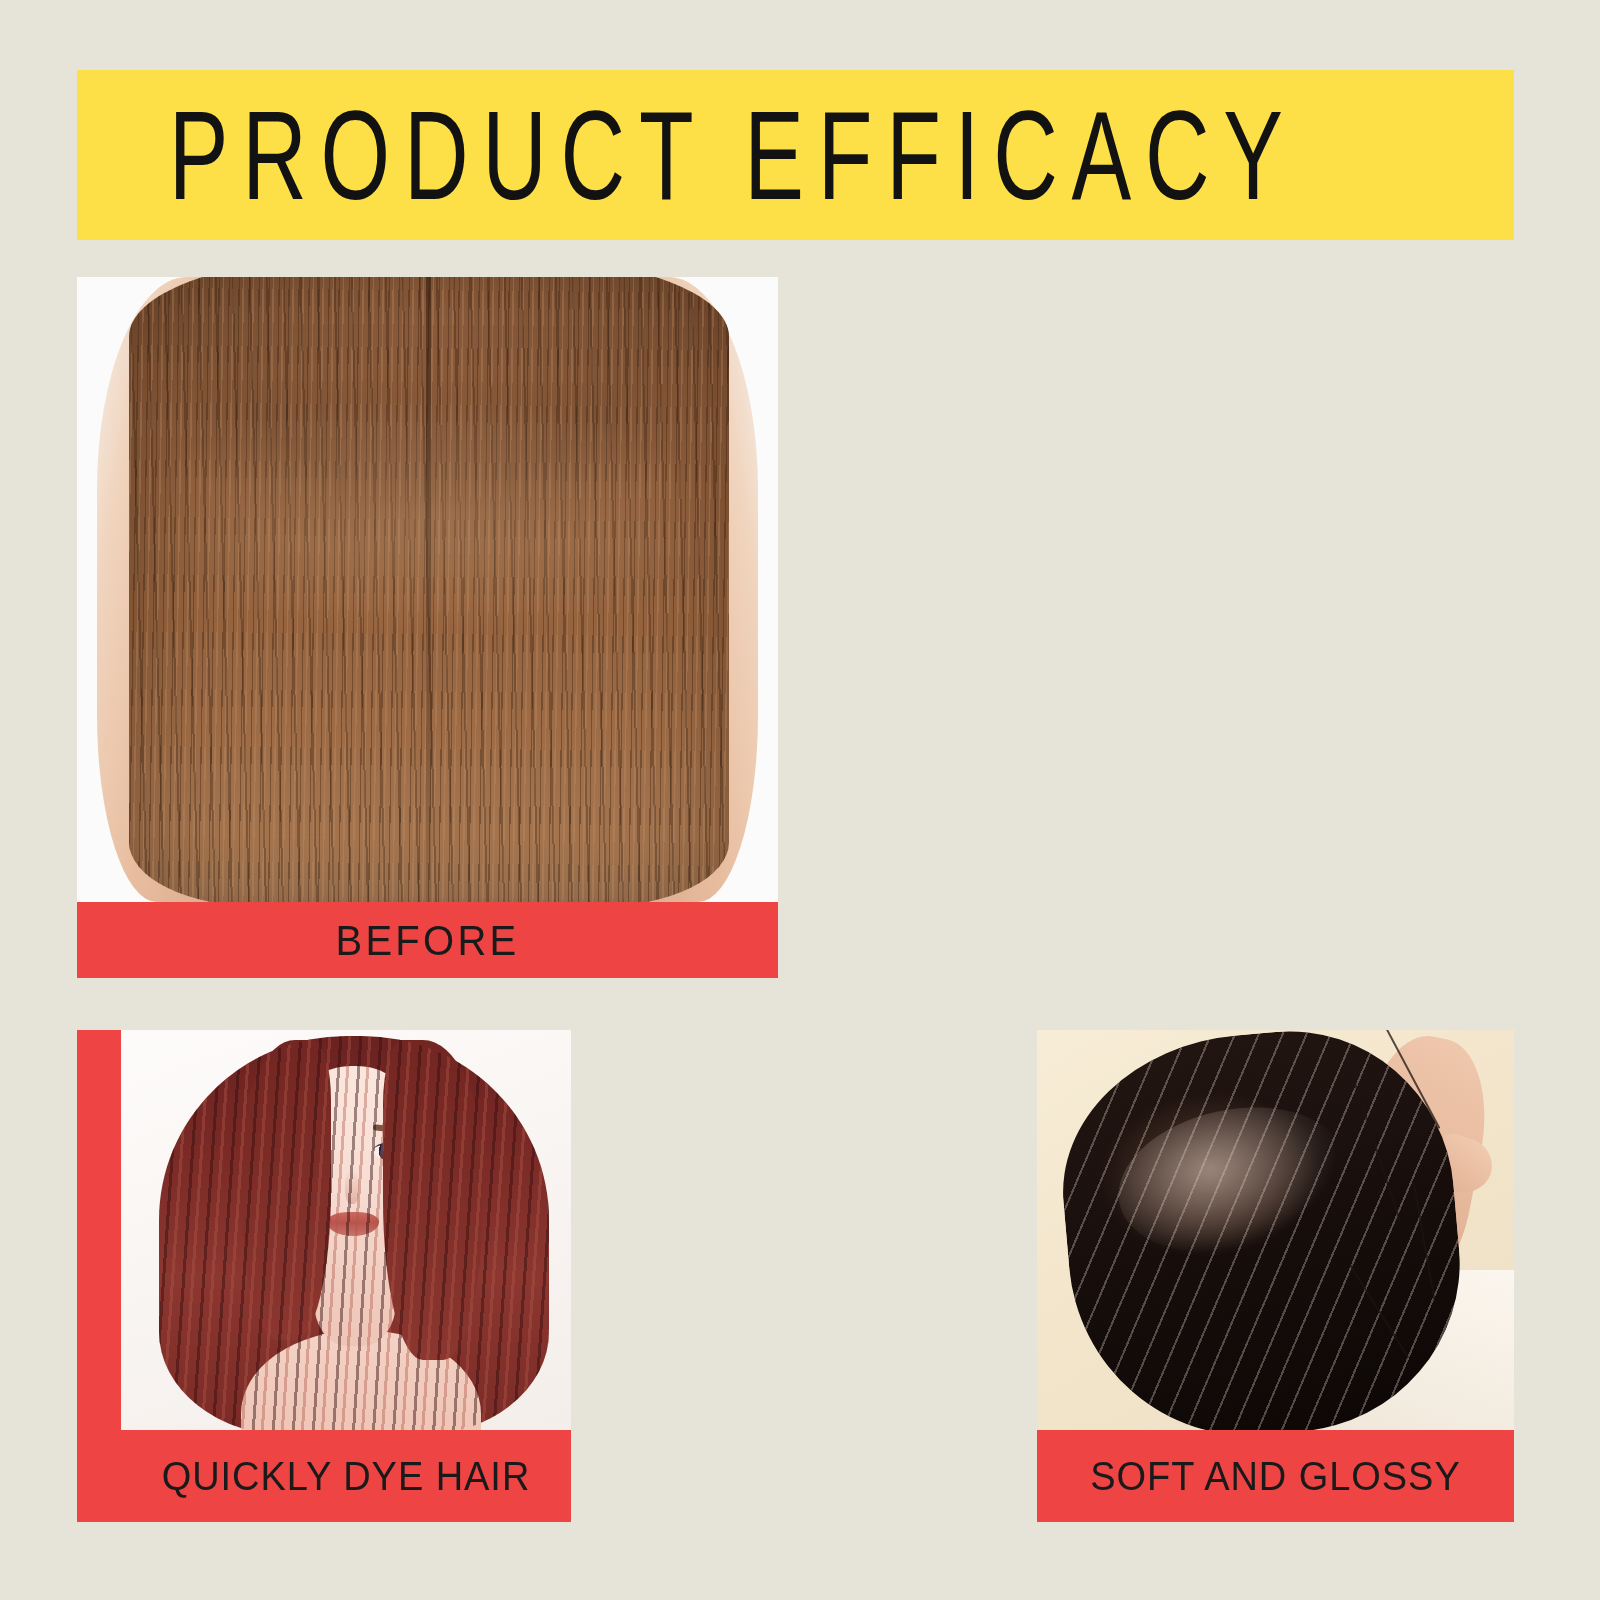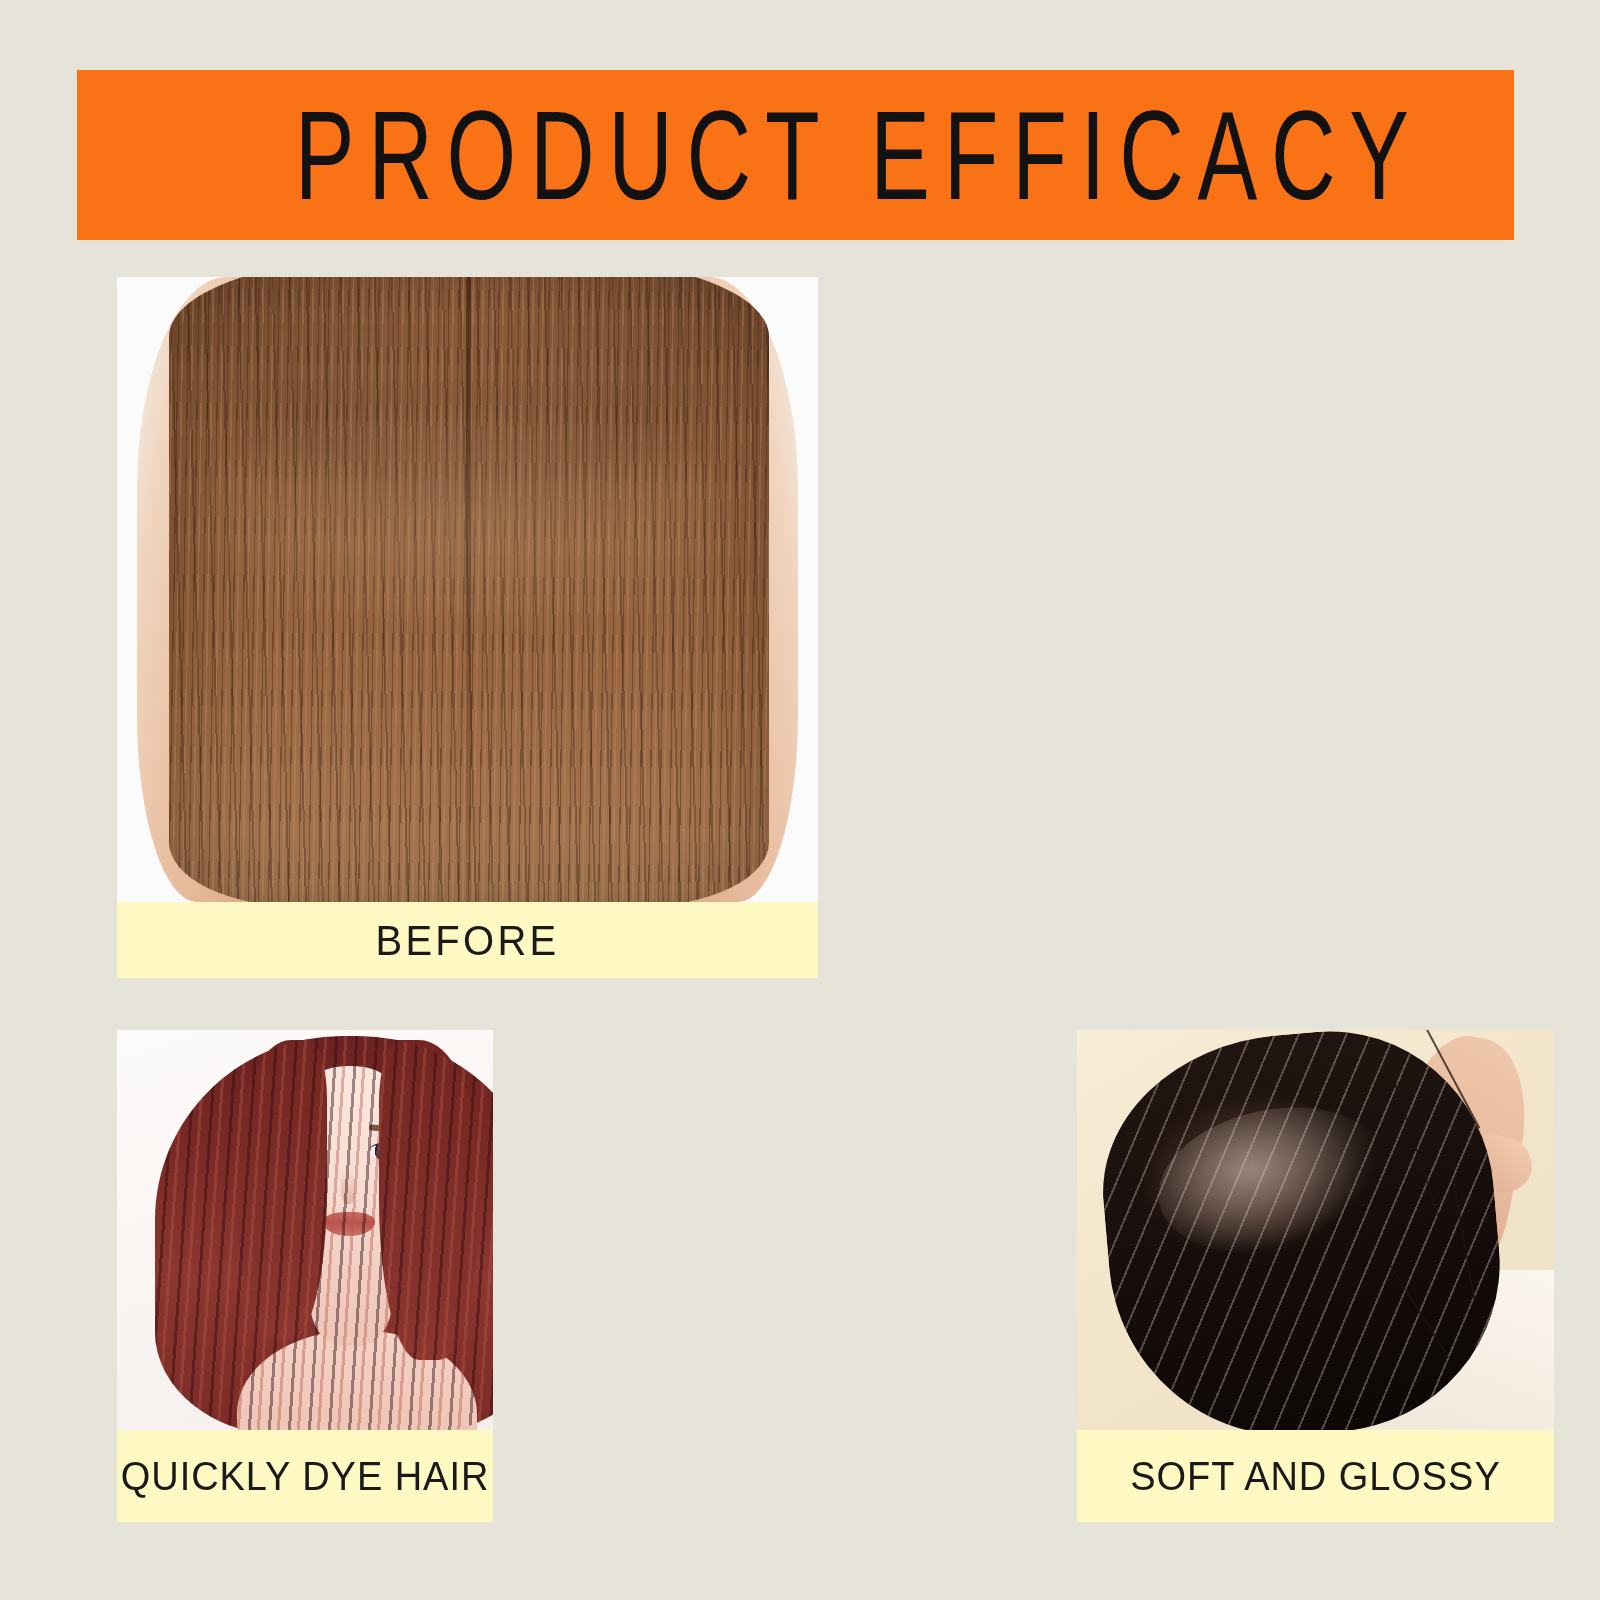--- a/index.html
+++ b/index.html
@@ -7,52 +7,52 @@
     width:1600px;height:1600px;
     background:#e6e3d9;
     font-family:"Liberation Sans", sans-serif;
     overflow:hidden;
   }
   .page{position:relative;width:1600px;height:1600px;}
 
   
   .title-card{
     position:absolute;left:77px;top:70px;width:1437px;height:170px;
-    background:#f97316;
-    display:flex;align-items:center;justify-content:flex-end;
+    background:#fde047;
+    display:flex;align-items:center;justify-content:flex-start;
   }
   .title-text{
     font-family:"Liberation Sans", sans-serif;
     font-size:104px;
     font-weight:400;
     letter-spacing:16px;
     color:#121212;
     transform:scaleX(0.86) scaleY(1.22);
     transform-origin:center center;
     white-space:nowrap;
     line-height:1;
   }
 
   
-  .card{position:absolute;background:#fef9c3;overflow:hidden;
-        display:flex;flex-direction:column;margin-left:40px;}
+  .card{position:absolute;background:#ef4444;overflow:hidden;
+        display:flex;flex-direction:column;}
   .card-top-left{left:77px;top:277px;width:701px;height:701px;}
   .card-top-right{left:797px;top:277px;width:717px;height:701px;}
 
   .photo{position:relative;overflow:hidden;flex:0 0 auto;}
   .caption{
     flex:1 1 auto;display:flex;align-items:center;justify-content:center;
     color:#1a1a1a;
     font-family:"Liberation Sans", sans-serif;
     white-space:nowrap;
   }
   .caption-lg{font-size:43px;letter-spacing:3.5px;transform:scaleX(0.93);}
 
   
-  .card-b1{left:77px;top:1030px;width:376px;height:492px;}
+  .card-b1{left:77px;top:1030px;width:450px;height:492px;padding-left:44px;}
   .card-b2{left:560px;top:1030px;width:458px;height:492px;}
   .card-b3{left:1037px;top:1030px;width:477px;height:492px;}
   .caption-sm{font-size:40px;letter-spacing:1px;transform:scaleX(0.95);}
 
   
   .ph-before{width:701px;height:625px;background:#fbfbfb;}
   .ph-before .skinL,.ph-before .skinR{
     position:absolute;top:0;height:100%;
   }
   .ph-before .skinL{

